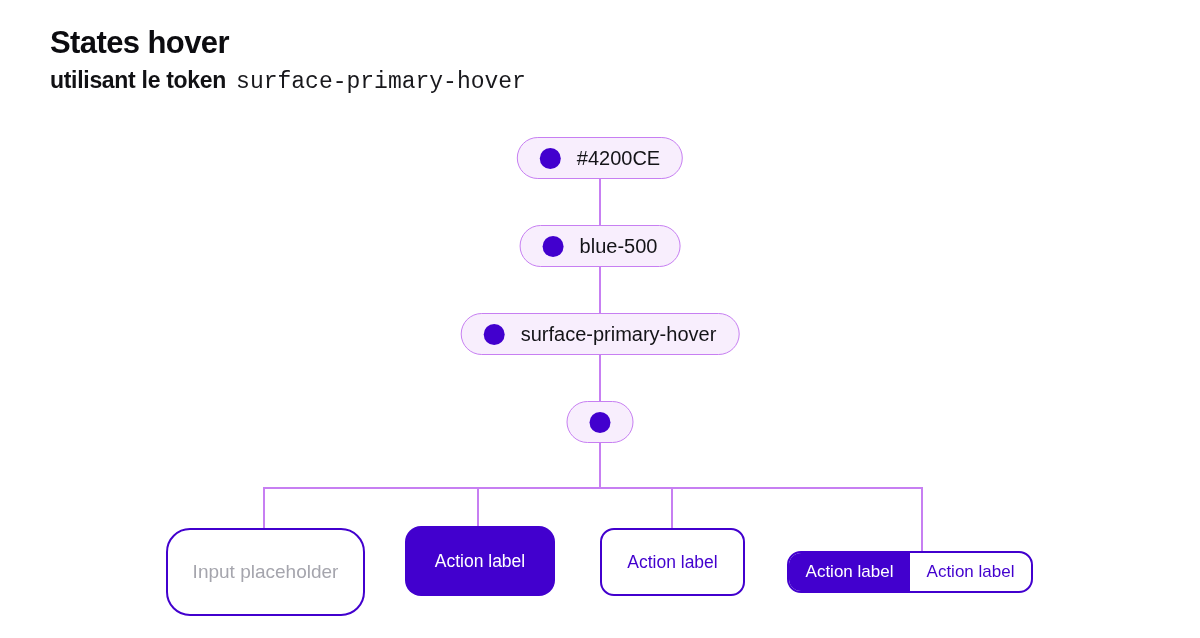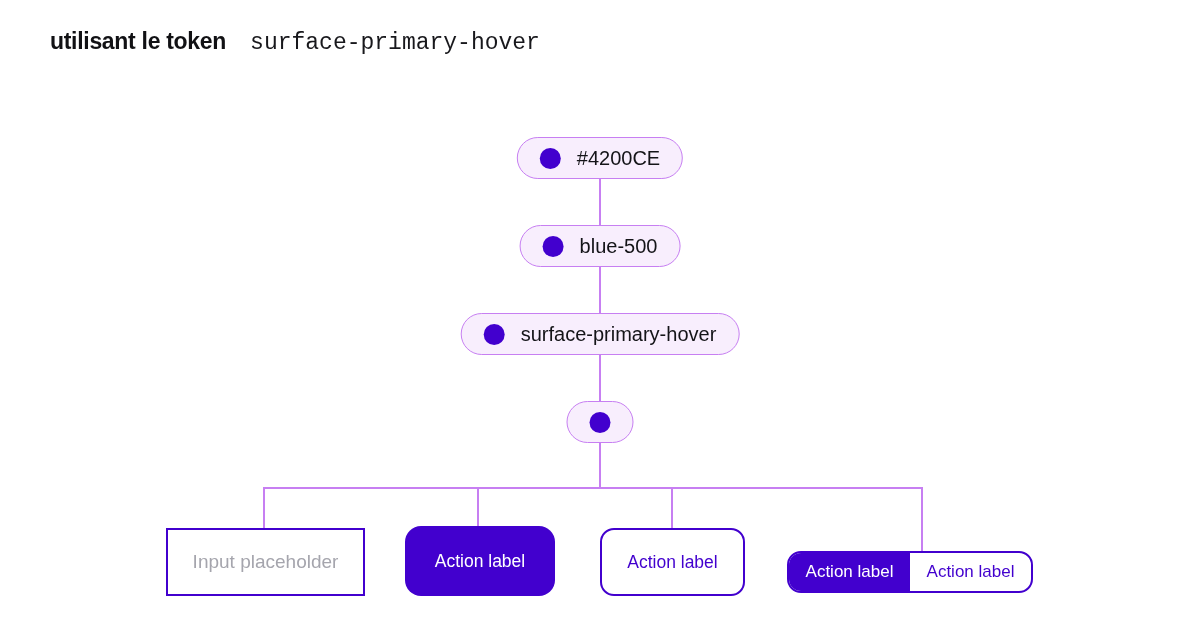--- a/index.html
+++ b/index.html
@@ -13,21 +13,21 @@
   .stage{position:absolute;inset:0;}
 
   
   .header{position:absolute;left:50px;top:24px;}
   .title{
     font-size:31px;font-weight:700;letter-spacing:-0.6px;
     color:#0c0c10;line-height:1.25;
   }
   .subtitle{
     margin-top:4px;font-size:23px;color:#111114;line-height:1.2;
-    display:flex;align-items:baseline;gap:24px;
+    display:flex;align-items:baseline;gap:10px;
   }
   .subtitle .bold{font-weight:700;letter-spacing:-0.3px;}
   .subtitle .code{
     font-family:"Liberation Mono","DejaVu Sans Mono",monospace;
     font-weight:400;font-size:23px;color:#18181c;
   }
 
   
   .line{position:absolute;background:var(--connector,#c77ff2);}
   .v{width:2px;}
@@ -46,23 +46,23 @@
   .dot{
     width:21px;height:21px;border-radius:50%;
     background:var(--accent,#4200CE);flex:0 0 auto;
   }
   .pill .seg-italic{
     font-style:italic;color:var(--italic-purple,#b68ce8);
   }
 
   
   .input-box{
-    position:absolute;left:166px;top:528px;width:199px;height:68px;
+    position:absolute;left:166px;top:528px;width:199px;height:88px;
     box-sizing:border-box;border:2px solid var(--accent,#4200CE);
-    border-radius:0;background:#ffffff;
+    border-radius:24px;background:#ffffff;
     display:flex;align-items:center;justify-content:center;
     font-size:19px;color:var(--placeholder,#a5a5ad);
   }
   .btn-primary{
     position:absolute;left:405px;top:526px;width:150px;height:70px;
     box-sizing:border-box;border:none;border-radius:16px;
     background:var(--accent,#4200CE);color:#ffffff;
     display:flex;align-items:center;justify-content:center;
     font-size:17.5px;font-family:inherit;cursor:pointer;padding:0;
   }
@@ -86,20 +86,21 @@
   }
   .split .seg.filled{background:var(--accent,#4200CE);color:#ffffff;}
   .split .seg.outline{color:var(--accent,#4200CE);}
 </style>
 </head>
 <body>
 
 <div class="stage">
 
   <div class="header">
+    <div class="title">States hover</div>
     <div class="subtitle">
       <span class="bold">utilisant le token</span>
       <span class="code">surface-primary-hover</span>
     </div>
   </div>
 
   <div class="line v" style="left:599px;top:178px;height:48px;"></div>
   <div class="line v" style="left:599px;top:266px;height:48px;"></div>
   <div class="line v" style="left:599px;top:354px;height:48px;"></div>
   <div class="line v" style="left:599px;top:442px;height:46px;"></div>

